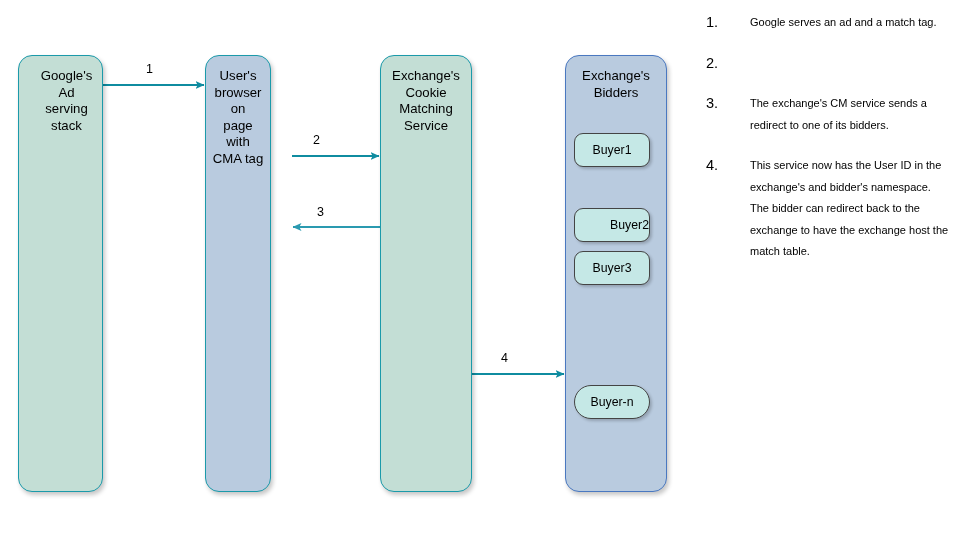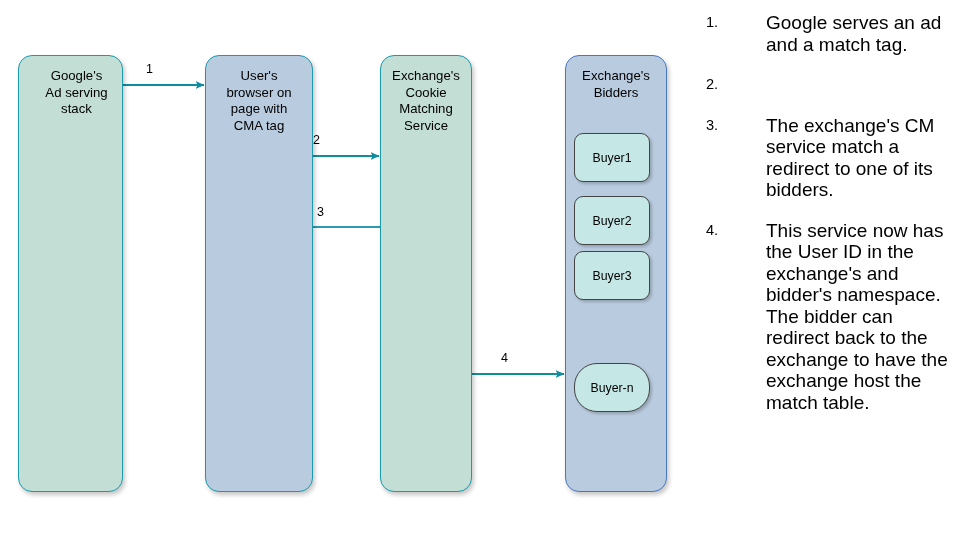--- a/index.html
+++ b/index.html
@@ -47,46 +47,46 @@
     border-color: #4a78c0;
   }
   .pillar-label {
     font-size: 13.2px;
     line-height: 16.5px;
     color: #000;
     white-space: pre-line;
     padding: 0 6px;
   }
 
-  #pillar-google     { left: 18px;  top: 55px; width: 105px;  height: 437px; padding-left: 12px; }
-  #pillar-browser    { left: 205px; top: 55px; width: 108px;  height: 437px; }
+  #pillar-google     { left: 18px;  top: 55px; width: 85px;  height: 437px; padding-left: 12px; }
+  #pillar-browser    { left: 205px; top: 55px; width: 66px;  height: 437px; }
   #pillar-cms        { left: 380px; top: 55px; width: 92px;  height: 437px; }
   #pillar-bidders    { left: 565px; top: 55px; width: 102px; height: 437px; }
 
   
   .buyer-box {
     position: absolute;
     box-sizing: border-box;
     width: 76px;
-    height: 49px;
+    height: 34px;
     left: 574px;
     background: #c5e8e6;
     border: 1px solid #444444;
     border-radius: 9px;
     box-shadow: 2px 2px 3px rgba(0,0,0,0.2);
     display: flex;
     align-items: center;
     justify-content: center;
     font-size: 12.3px;
     color: #000;
   }
   #buyer-1 { top: 133px; }
-  #buyer-2 { top: 196px; }
+  #buyer-2 { top: 208px; justify-content: flex-end; }
   #buyer-3 { top: 251px; align-items: center; }
-  #buyer-n { top: 363px; border-radius: 23px; }
+  #buyer-n { top: 385px; border-radius: 23px; }
 
   
   .arrow-label {
     position: absolute;
     font-size: 12.5px;
     color: #000;
   }
 
   
   #legend {
@@ -101,24 +101,23 @@
   }
   .legend-num {
     width: 44px;
     flex: 0 0 44px;
     font-size: 14.6px;
     line-height: 21.5px;
     color: #000;
   }
   .legend-text {
     flex: 1 1 auto;
-    font-size: 19px;
+    font-size: 11px;
     line-height: 21.5px;
     color: #000;
-    margin-left: 16px;
   }
 </style>
 </head>
 <body>
 
 <div id="diagram-canvas">
 
   <svg width="960" height="540" style="position:absolute;left:0;top:0;">
     <defs>
       <marker id="ah-right" markerWidth="9" markerHeight="8" refX="8.5" refY="4" orient="auto" markerUnits="userSpaceOnUse">
@@ -189,21 +188,21 @@
     <div class="legend-num">1.</div>
     <div class="legend-text">Google serves an ad and a match tag.</div>
   </div>
 
   <div class="legend-item">
     <div class="legend-num">2.</div>
   </div>
 
   <div class="legend-item">
     <div class="legend-num">3.</div>
-    <div class="legend-text">The exchange's CM service match a redirect to one of its bidders.</div>
+    <div class="legend-text">The exchange's CM service sends a redirect to one of its bidders.</div>
   </div>
 
   <div class="legend-item">
     <div class="legend-num">4.</div>
     <div class="legend-text">This service now has the User ID in the exchange's and bidder's namespace. The bidder can redirect back to the exchange to have the exchange host the match table.</div>
   </div>
 
 </div>
 
 </body></html>

